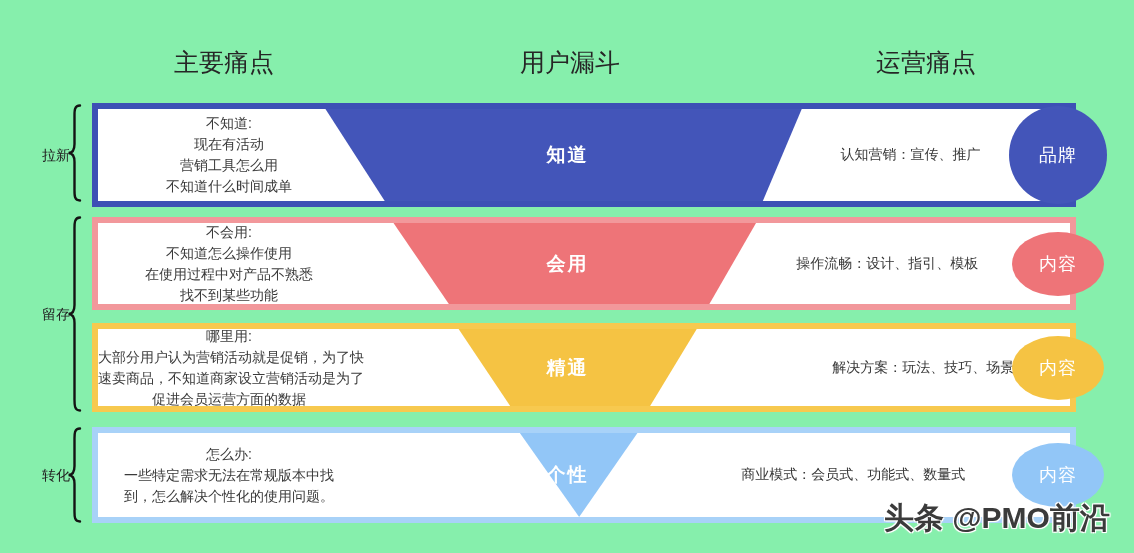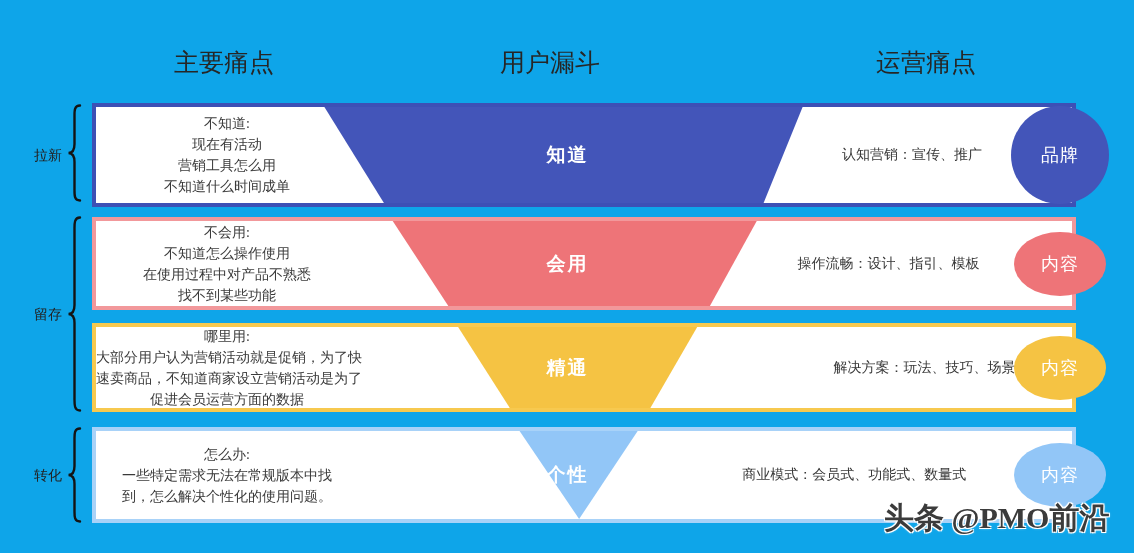--- a/index.html
+++ b/index.html
@@ -1,37 +1,37 @@
 <!DOCTYPE html>
 <html><head>
 <meta charset="utf-8">
 <style>
   html,body{margin:0;padding:0;background:#fff;}
   .canvas{
-    position:relative;width:1134px;height:553px;background:#0ea5e9;overflow:hidden;
-    font-family:Liberation Serif, serif;
+    position:relative;width:1134px;height:553px;background:#86efac;overflow:hidden;
+    font-family:Liberation Sans, sans-serif;
   }
   .header{
     position:absolute;top:46px;transform:translateX(-50%);
     font-size:25px;color:#262626;white-space:nowrap;
   }
-  .hdr-pain{left:224px;} .hdr-funnel{left:550px;} .hdr-ops{left:926px;}
+  .hdr-pain{left:224px;} .hdr-funnel{left:570px;} .hdr-ops{left:926px;}
 
   .stage-label{
-    position:absolute;left:28px;width:40px;text-align:center;
+    position:absolute;left:36px;width:40px;text-align:center;
     font-size:14px;color:#222;white-space:nowrap;
   }
   .stage-1{top:147px;} .stage-2{top:306px;} .stage-3{top:467px;}
   .bracket{position:absolute;left:64px;width:20px;}
   .bracket path{stroke:#141414;stroke-width:2.4;fill:none;stroke-linecap:round;}
   .bracket-1{top:104px;} .bracket-2{top:216px;} .bracket-3{top:427px;}
 
   .row{
     position:absolute;left:92px;width:984px;background:#fff;
-    border:4px solid #6d28d9;box-sizing:border-box;
+    border:6px solid #6d28d9;box-sizing:border-box;
   }
   .row1{top:103px;height:104px;}
   .row2{top:217px;height:93px;}
   .row3{top:323px;height:89px;}
   .row4{top:427px;height:96px;}
 
   .trap{position:absolute;inset:0;}
   .row1 .trap{clip-path:polygon(23.4% 0,72.4% 0,68.4% 100%,29.5% 100%);}
   .row2 .trap{clip-path:polygon(30.4% 0,67.7% 0,62.9% 100%,36.1% 100%);}
   .row3 .trap{clip-path:polygon(37.1% 0,61.6% 0,56.8% 100%,42.4% 100%);}

